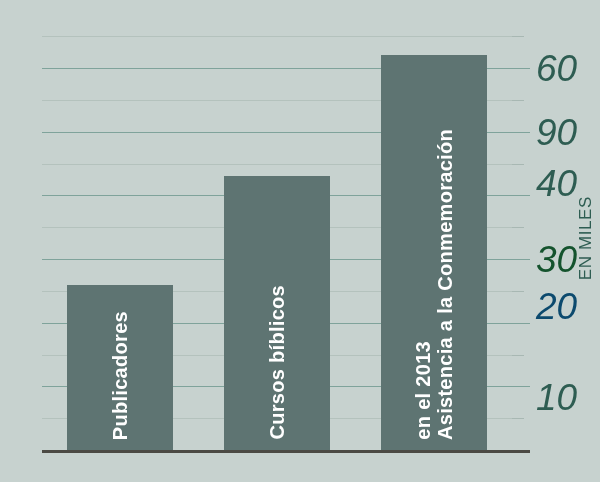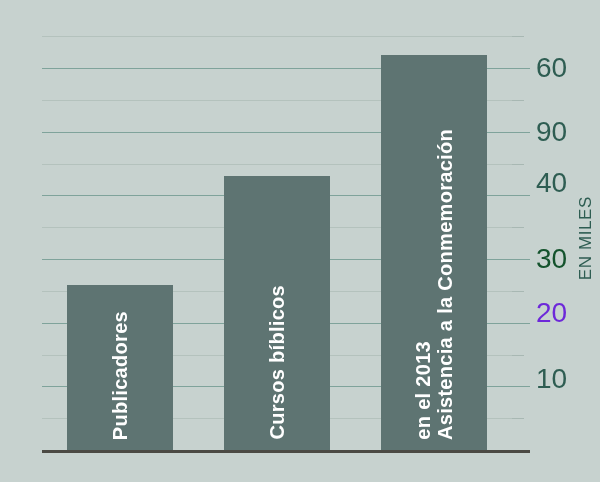--- a/index.html
+++ b/index.html
@@ -87,24 +87,25 @@
     position: absolute;
     left: 0;
     height: 1px;
   }
   .tick.major { width: 18px; background: #7fa39b; }
   .tick.minor { width: 12px; background: #a8b8b3; }
   .tick-label {
     position: absolute;
     left: 24px;
     color: #2e5d52;
-    font-size: 28px;
+    font-size: 37px;
     line-height: 1;
     transform: translateY(-50%);
     white-space: nowrap;
+    font-style: italic;
   }
   #axis-title {
     position: absolute;
     left: 64px;
     top: 196px;
     writing-mode: vertical-rl;
     transform: rotate(180deg);
     color: #2e5d52;
     font-size: 17px;
     letter-spacing: 0.6px;
@@ -165,23 +166,23 @@
     <div id="baseline-tick"></div>
     <div id="axis-title">EN MILES</div>
   <div class="tick minor" style="top: 418.182px;"></div>
       <div class="tick minor" style="top: 354.545px;"></div>
       <div class="tick minor" style="top: 290.909px;"></div>
       <div class="tick minor" style="top: 227.273px;"></div>
       <div class="tick minor" style="top: 163.636px;"></div>
       <div class="tick minor" style="top: 100px;"></div>
       <div class="tick minor" style="top: 36.3636px;"></div>
       <div class="tick major" style="top: 386.364px;"></div>
-      <div class="tick-label" style="top: 379px; color: rgb(46, 93, 82);">10</div>
+      <div class="tick-label" style="top: 397px; color: rgb(46, 93, 82);">10</div>
       <div class="tick major" style="top: 322.727px;"></div>
-      <div class="tick-label" style="top: 313px; color: #6d28d9;">20</div>
+      <div class="tick-label" style="top: 306px; color: #0c4a6e;">20</div>
       <div class="tick major" style="top: 259.091px;"></div>
       <div class="tick-label" style="top: 259.091px; color: #14532d;">30</div>
       <div class="tick major" style="top: 195.455px;"></div>
       <div class="tick-label" style="top: 183px; color: rgb(46, 93, 82);">40</div>
       <div class="tick major" style="top: 131.818px;"></div>
       <div class="tick-label" style="top: 131.818px; color: rgb(46, 93, 82);">90</div>
       <div class="tick major" style="top: 68.1818px;"></div>
       <div class="tick-label" style="top: 68.1818px; color: rgb(46, 93, 82);">60</div>
     </div>
 

